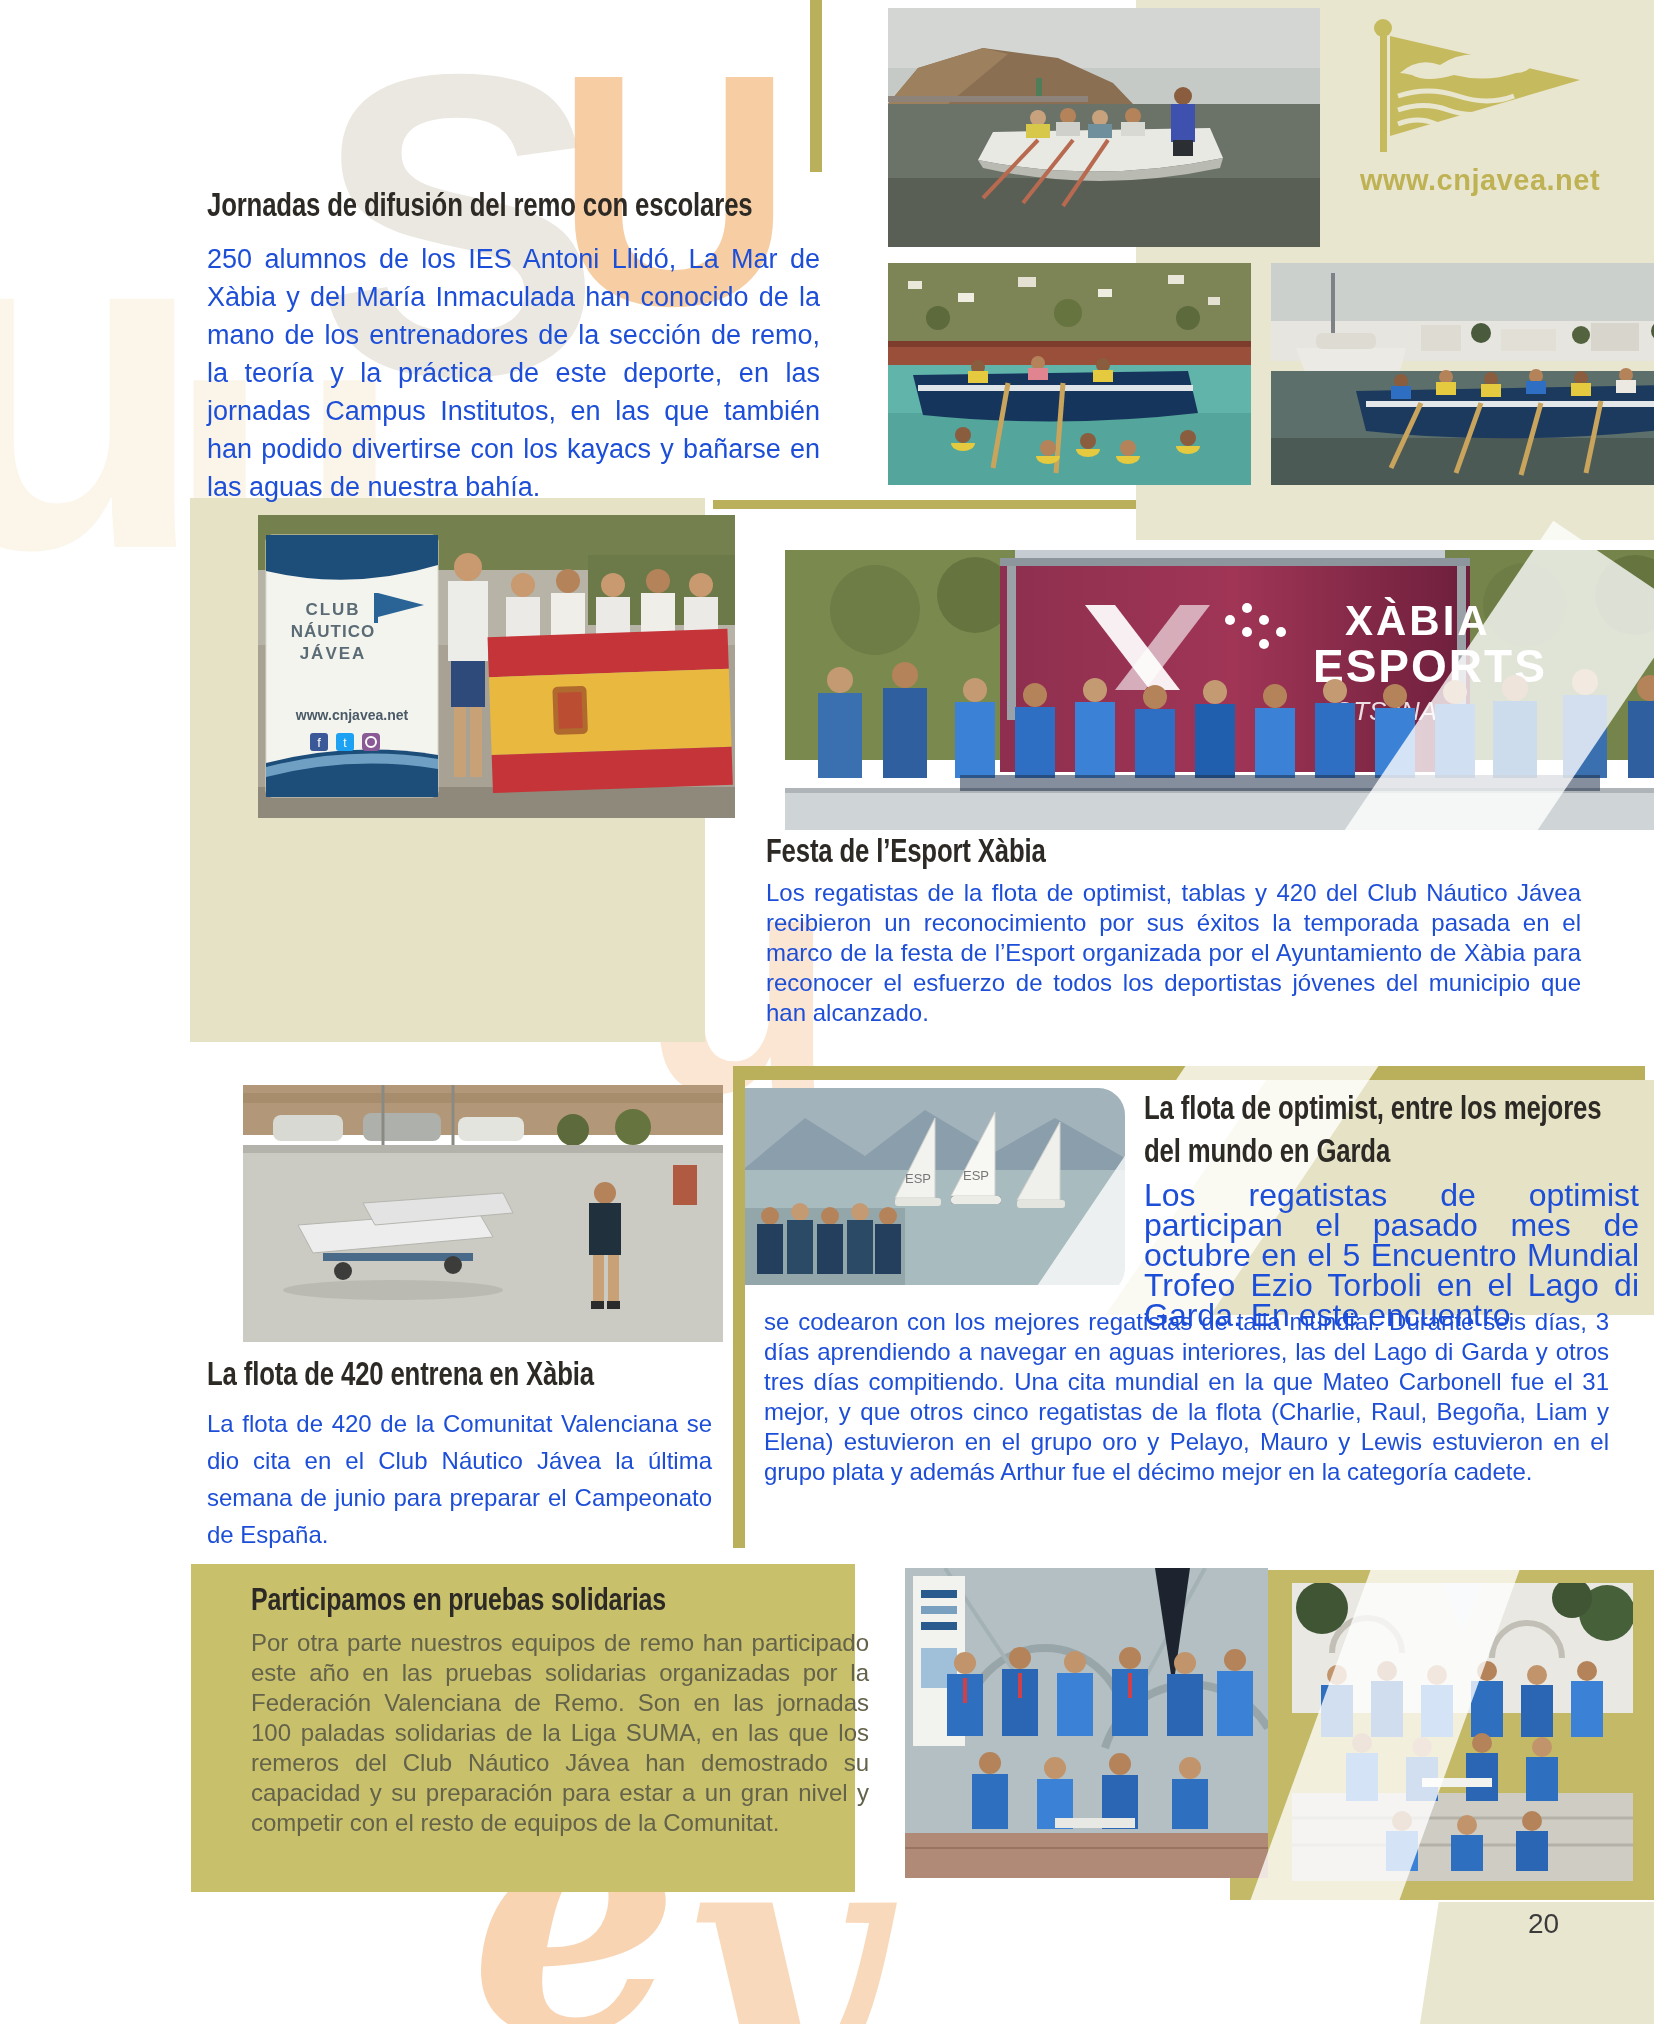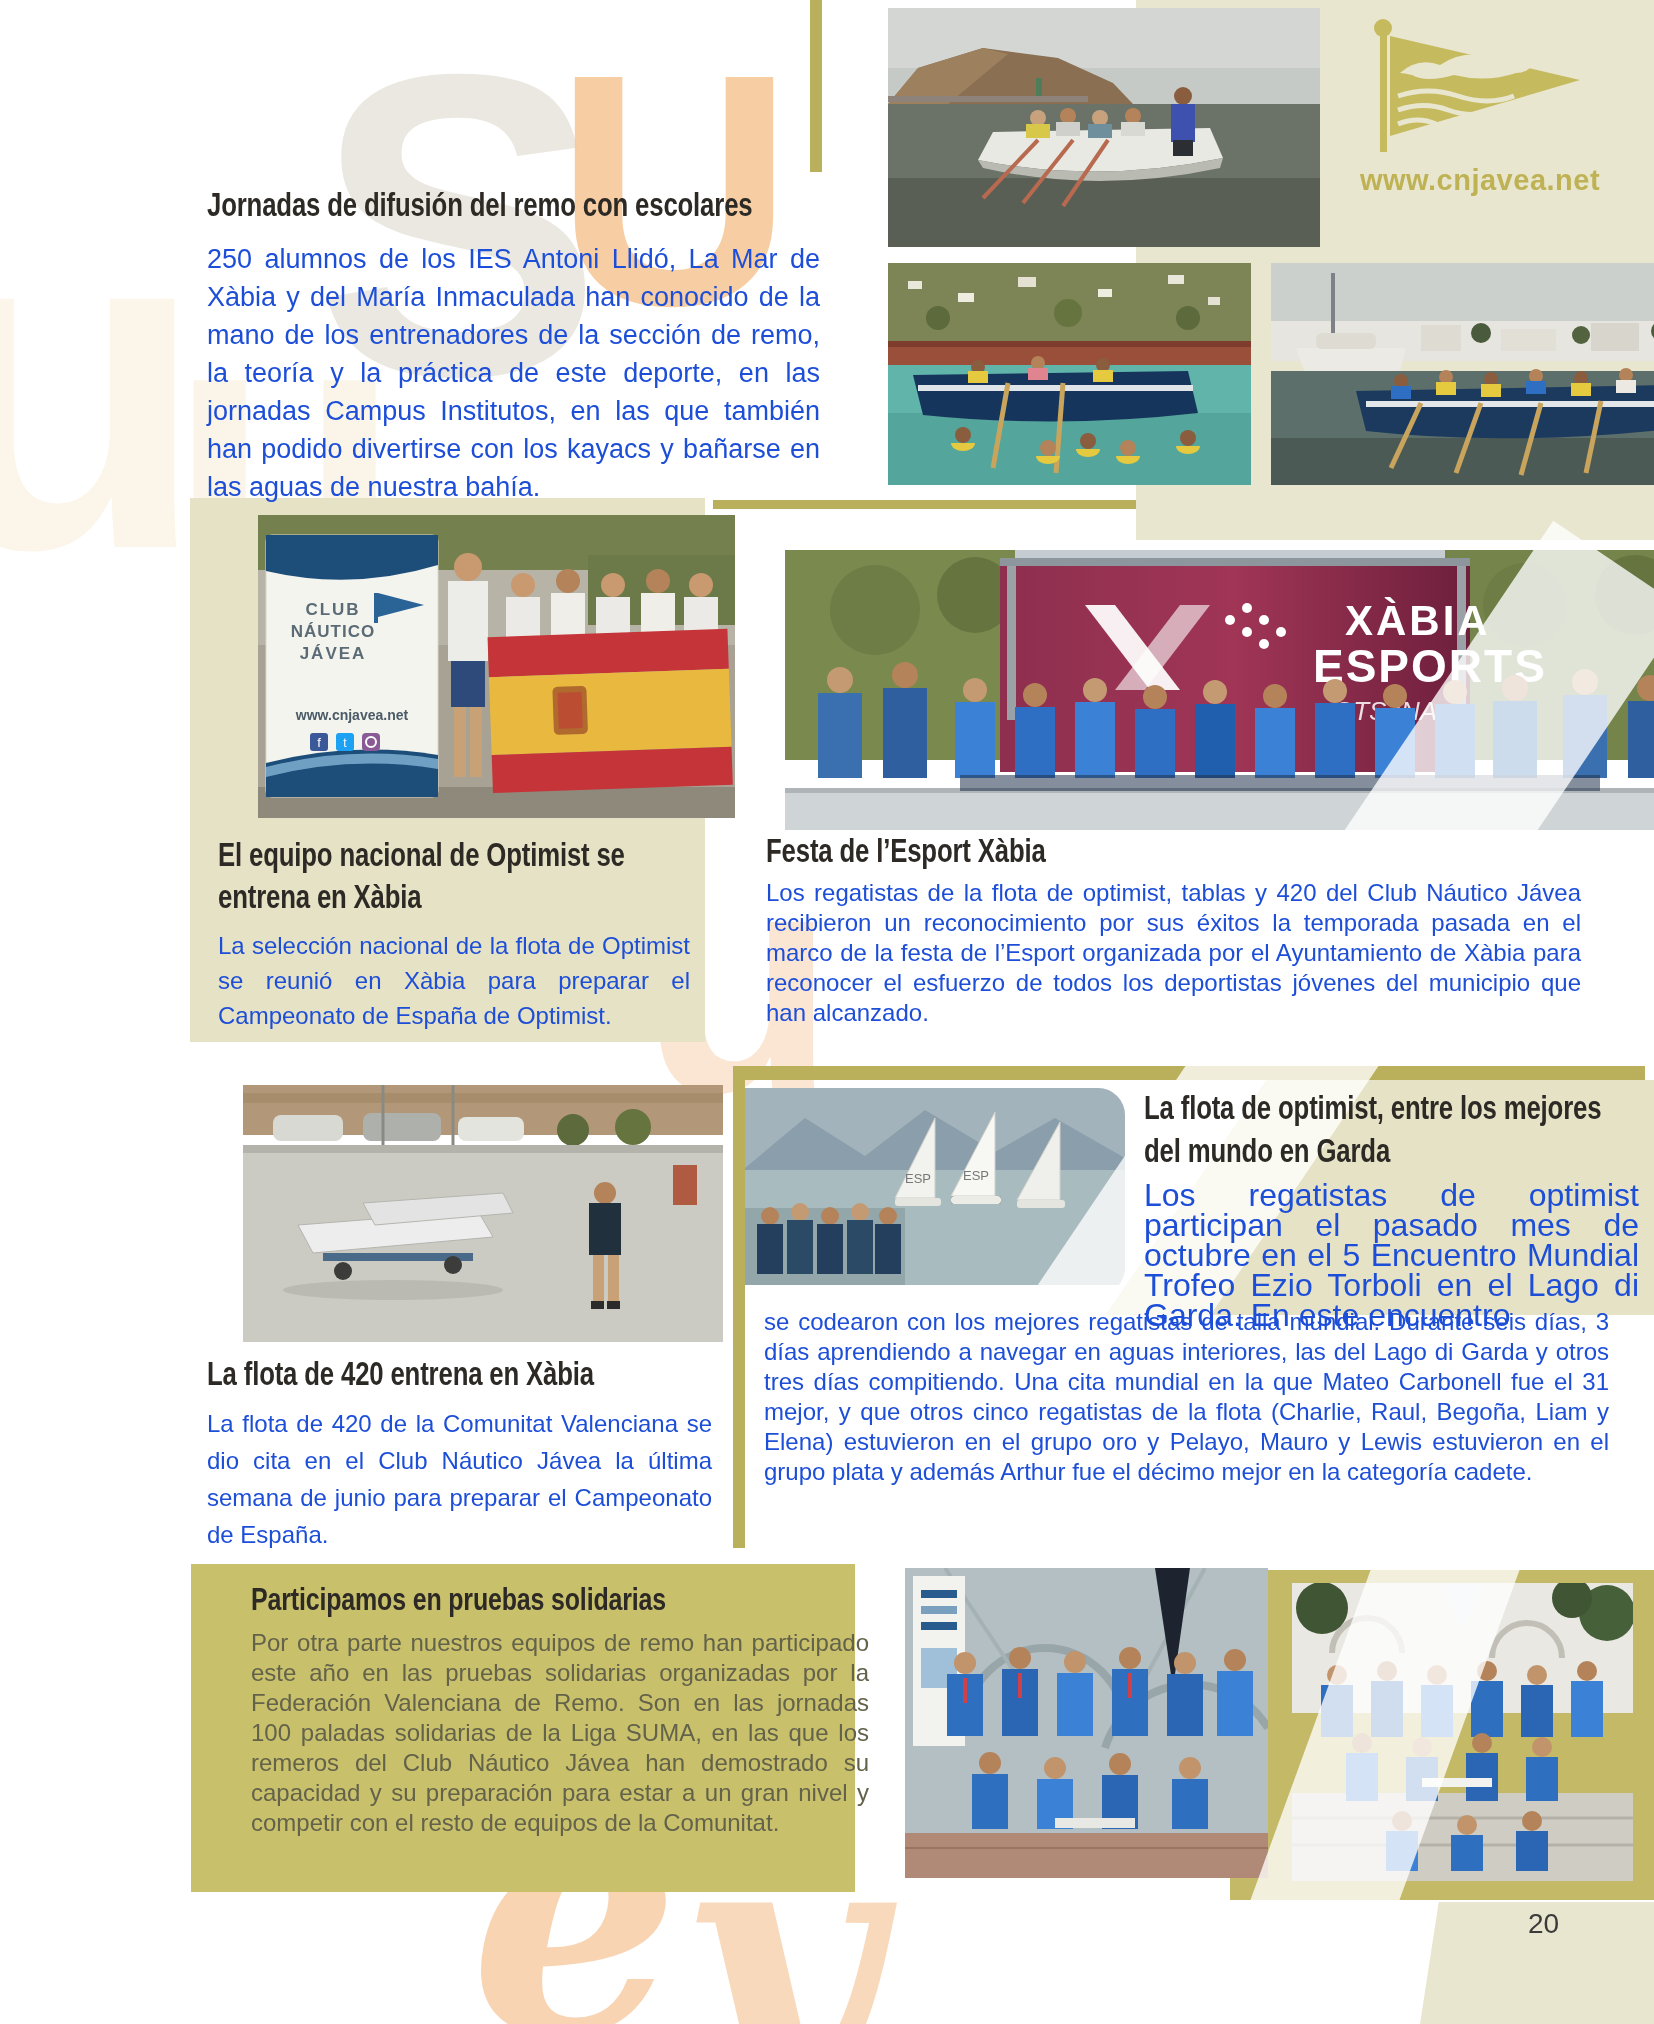--- a/index.html
+++ b/index.html
@@ -445,24 +445,20 @@
       <path d="M28,106 q20,-8 38,0 q20,8 34,0" stroke="#e9e6d0" stroke-width="5" fill="none"></path>
     </svg>
     <div style="margin-top:2px;font-size:29px;font-weight:bold;color:#bfb254;letter-spacing:.5px;">www.cnjavea.net</div>
   </div>
 
   <div class="abs" style="left:207px;top:184px;width:620px;">
     <div class="headline" style="width:790px;white-space:nowrap;">Jornadas de difusión del remo con escolares</div>
     <div class="body-txt" style="margin-top:14px;width:613px;font-size:27px;line-height:38px;">250 alumnos de los IES Antoni Llidó, La Mar de Xàbia y del María Inmaculada han conocido de la mano de los entrenadores de la sección de remo, la teoría y la práctica de este deporte, en las jornadas Campus Institutos, en las que también han podido divertirse con los kayacs y bañarse en las aguas de nuestra bahía.</div>
   </div>
 
-  <div class="abs" style="left:218px;top:834px;width:470px;">
-    <div class="headline" style="width:615px;">El equipo nacional de Optimist se entrena en Xàbia</div>
-    <div class="body-txt" style="margin-top:10px;width:472px;font-size:24px;line-height:35px;">La selección nacional de la flota de Optimist se reunió en Xàbia para preparar el Campeonato de España de Optimist.</div>
-  </div>
 
   <div class="abs" style="left:766px;top:830px;width:850px;">
     <div class="headline" style="width:500px;white-space:nowrap;">Festa de l’Esport Xàbia</div>
     <div class="body-txt" style="margin-top:6px;width:815px;font-size:24px;line-height:30px;">Los regatistas de la flota de optimist, tablas y 420 del Club Náutico Jávea recibieron un reconocimiento por sus éxitos la temporada pasada en el marco de la festa de l’Esport organizada por el Ayuntamiento de Xàbia para reconocer el esfuerzo de todos los deportistas jóvenes del municipio que han alcanzado.</div>
   </div>
 
   <div class="abs" style="left:1144px;top:1086px;width:500px;">
     <div class="headline" style="width:600px;line-height:43px;">La flota de optimist, entre los mejores del mundo en Garda</div>
     <div class="body-txt" style="margin-top:8px;width:495px;font-size:32px;line-height:30px;">Los regatistas de optimist participan el pasado mes de octubre en el 5 Encuentro Mundial Trofeo Ezio Torboli en el Lago di Garda. En este encuentro</div>
   </div>

